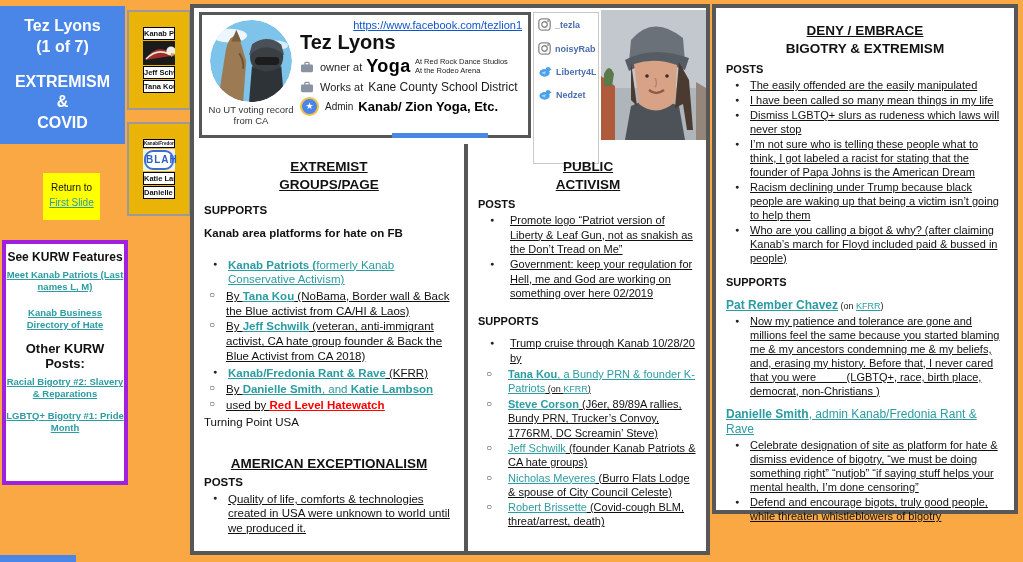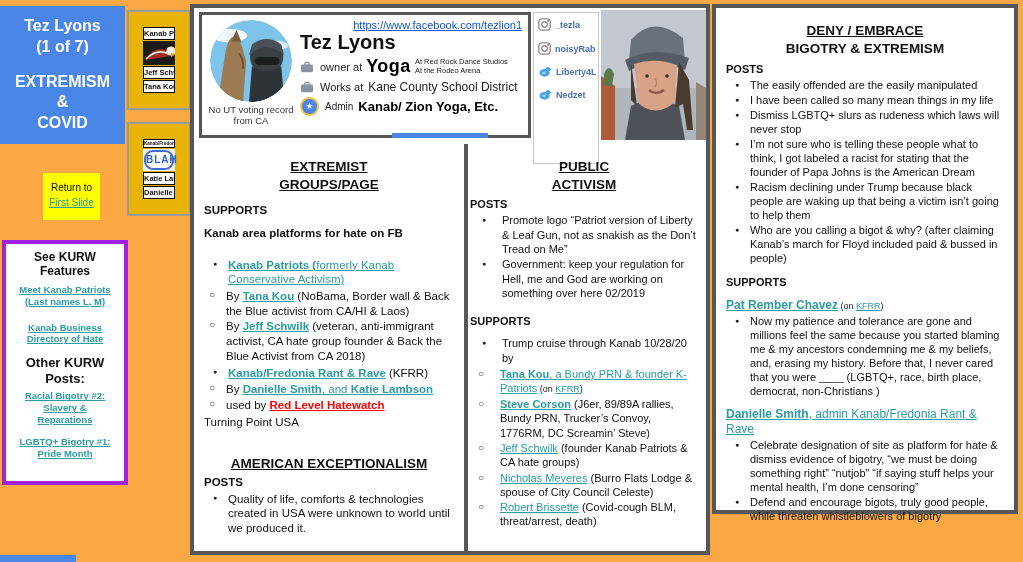--- a/index.html
+++ b/index.html
@@ -18,21 +18,21 @@
   .card-label{border:1px solid #000;background:#fff;font-size:7.5px;font-weight:bold;text-align:center;
     padding:1px 0;margin:1px 0;white-space:nowrap;overflow:hidden;}
   .card-label.tiny{font-size:4.6px;}
   .eagle-wrap{height:24px;overflow:hidden;margin:1px 0;}
   .blah-wrap{margin:1px 0;background:repeating-linear-gradient(90deg,#e8f5e9 0 6px,#ffebee 6px 12px,#e3f2fd 12px 18px);padding:1px;}
   .blah{border:2px solid #3B6FD4;border-radius:9px;color:#2F5FC0;font-weight:bold;font-size:10px;
     text-align:center;height:16px;line-height:15px;background:#fff;letter-spacing:1px;}
   .yellow-box{position:absolute;left:43px;top:173px;width:57px;height:47px;background:#FFFF00;
     font-size:10px;text-align:center;padding-top:8px;box-sizing:border-box;line-height:1.45;}
   .purple-box{position:absolute;left:2px;top:240px;width:126px;height:245px;background:#fff;
-    border:4px solid #A020E0;box-sizing:border-box;text-align:center;font-size:10px;padding:6px 13px;}
+    border:4px solid #A020E0;box-sizing:border-box;text-align:center;font-size:10px;padding:6px 0;}
   .purple-box .head{font-weight:bold;font-size:12px;line-height:1.2;margin-bottom:5px;}
   .purple-box .head2{font-weight:bold;font-size:13px;line-height:1.2;margin:9px 0 4px 0;}
   .side-link{display:block;color:#2B9CA1;font-weight:bold;text-decoration:underline;font-size:9.5px;line-height:1.25;margin-bottom:10px;cursor:pointer;}
   .blue-strip{position:absolute;left:0;top:555px;width:76px;height:7px;background:#4A86E8;}
   a.teal{color:#2B9CA1;text-decoration:underline;cursor:pointer;}
   
   .panel{position:absolute;background:#fff;border:4px solid #575757;box-sizing:border-box;}
   .main-panel{left:190px;top:4px;width:520px;height:551px;}
   .right-panel{left:712px;top:4px;width:306px;height:510px;padding:14px 10px 0 10px;font-size:11px;line-height:1.27;}
   
@@ -55,27 +55,27 @@
   .blue-bar{position:absolute;left:92px;bottom:-3px;width:96px;height:5px;background:#4A86E8;}
   .social-card{position:absolute;left:339px;top:4px;width:66px;height:152px;border:1px solid #c9c9c9;box-sizing:border-box;padding:5px 2px 0 4px;}
   .srow{display:flex;align-items:center;margin-bottom:11px;}
   .srow .ic{flex:none;margin-right:4px;}
   .shandle{font-size:9px;color:#4B6EAF;font-weight:bold;white-space:nowrap;overflow:hidden;}
   .photo2{position:absolute;left:407px;top:2px;width:105px;height:130px;overflow:hidden;}
   
   .cols{position:absolute;left:0;top:136px;right:0;bottom:0;display:flex;}
   .col{box-sizing:border-box;}
   .col1{width:274px;border-right:4px solid #575757;padding:14px 10px 0 10px;font-size:11.5px;line-height:1.28;}
-  .col2{flex:1;padding:14px 8px 0 2px;font-size:11px;line-height:1.3;}
+  .col2{flex:1;padding:14px 8px 0 10px;font-size:11px;line-height:1.3;}
   .ctitle{text-align:center;font-weight:bold;font-size:13.5px;line-height:1.3;}
   .ctitle .u{text-decoration:underline;}
   .sect-label{font-weight:bold;margin:10px 0 2px 0;}
   .subhead{font-weight:bold;margin:8px 0 17px 0;}
   ul{list-style:none;margin:2px 0;padding:0;}
-  li{position:relative;margin:0 0 1px 0;}
+  li{position:relative;margin:0 0 1px 0;text-decoration:underline;}
   .li1{padding-left:24px;}
   .li1::before{content:"●";position:absolute;left:9px;top:2px;font-size:7px;color:#222;}
   .li2{padding-left:22px;}
   .li2::before{content:"○";position:absolute;left:5px;top:0;font-size:10px;color:#444;}
   .col2 .li1{padding-left:32px;}
   .col2 .li1::before{left:12px;}
   .col2 .li2{padding-left:30px;}
   .col2 .li2::before{left:8px;}
   .right-panel .li1{padding-left:24px;margin-bottom:1px;}
   .footnote{margin:2px 0 0 0;}

